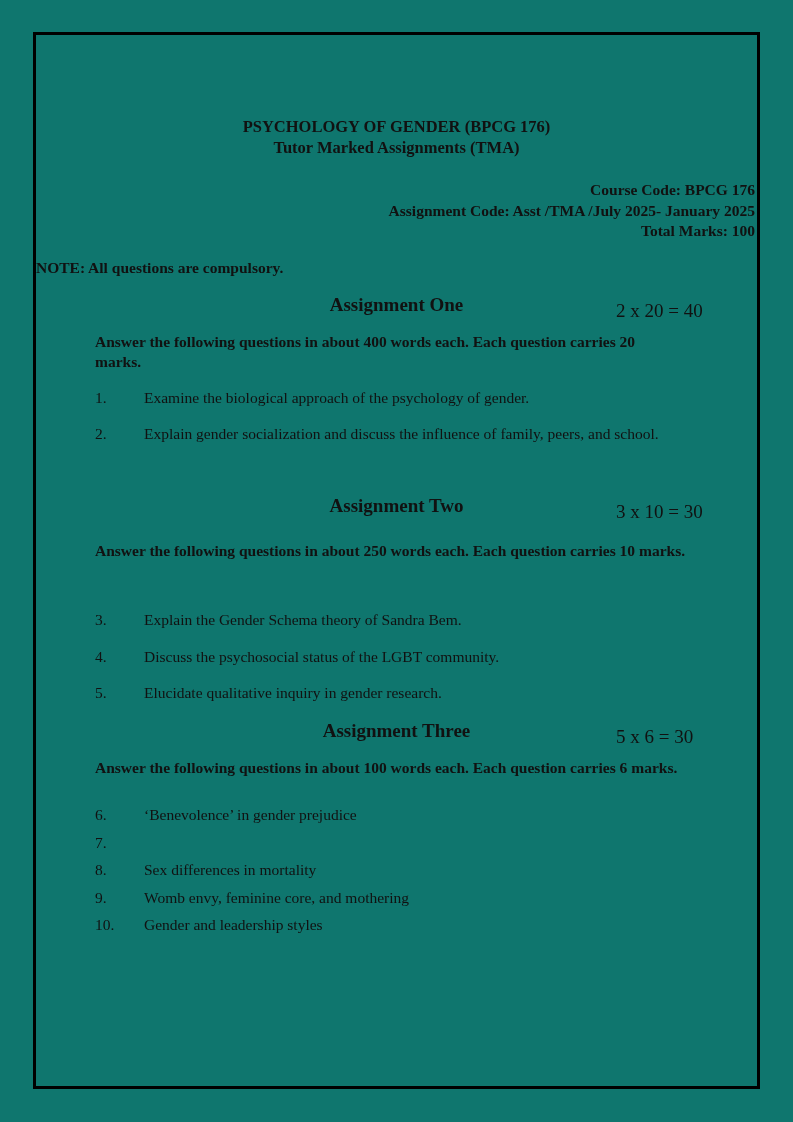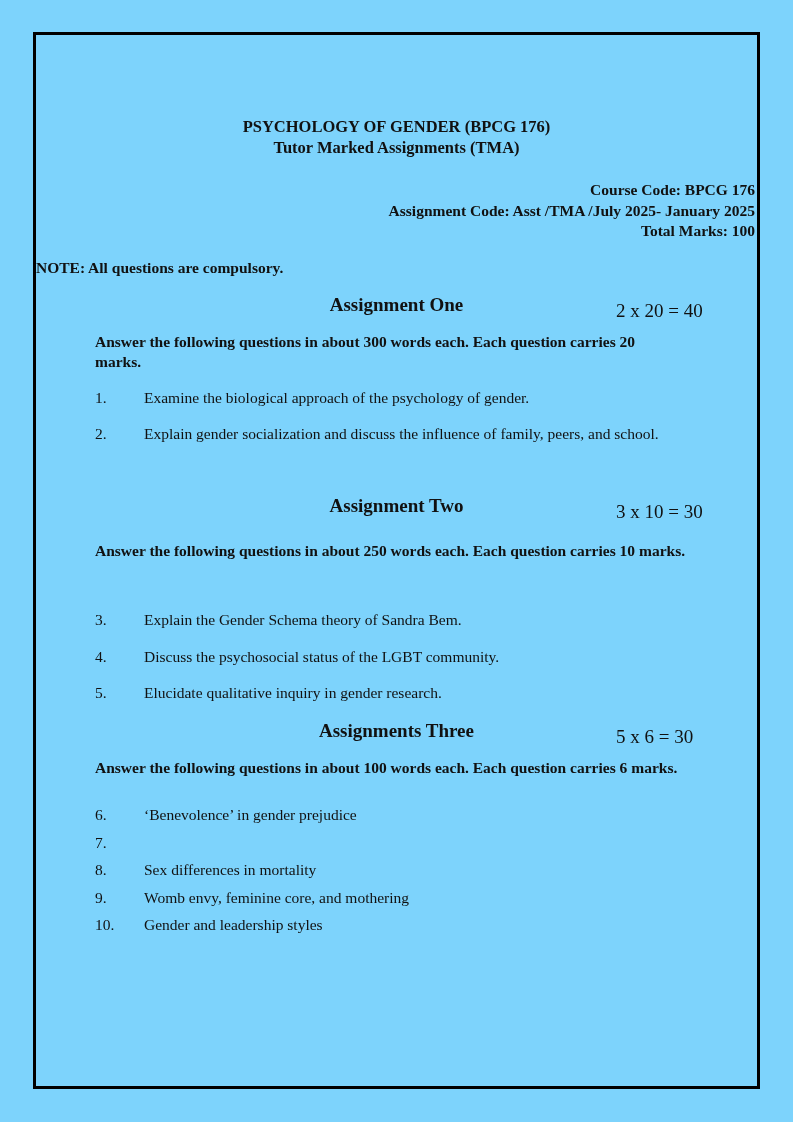--- a/index.html
+++ b/index.html
@@ -4,21 +4,21 @@
 <style>
   html, body {
     margin: 0;
     padding: 0;
     background: #ffffff;
   }
   .page {
     position: relative;
     width: 793px;
     height: 1122px;
-    background: #7dd3fc;
+    background: #0f766e;
     font-family: "Liberation Serif", serif;
     color: #111111;
     overflow: hidden;
   }
   .frame {
     position: absolute;
     left: 33px;
     top: 32px;
     width: 727px;
     height: 1057px;
@@ -114,21 +114,21 @@
       <div>Total Marks: 100</div>
     </div>
 
     <div class="note-block">NOTE: All questions are compulsory.</div>
 
     <div class="sec-head head-1">
       <span>Assignment One</span>
       <span class="marks">2 x 20 = 40</span>
     </div>
     <div class="instr instr-1">
-      <div>Answer the following questions in about 300 words each. Each question carries 20</div>
+      <div>Answer the following questions in about 400 words each. Each question carries 20</div>
       <div>marks.</div>
     </div>
     <div class="q q1">
       <span class="q-num">1.</span>
       <span class="q-text">Examine the biological approach of the psychology of gender.</span>
     </div>
     <div class="q q2">
       <span class="q-num">2.</span>
       <span class="q-text">Explain gender socialization and discuss the influence of family, peers, and school.</span>
     </div>
@@ -147,21 +147,21 @@
     <div class="q q4">
       <span class="q-num">4.</span>
       <span class="q-text">Discuss the psychosocial status of the LGBT community.</span>
     </div>
     <div class="q q5">
       <span class="q-num">5.</span>
       <span class="q-text">Elucidate qualitative inquiry in gender research.</span>
     </div>
 
     <div class="sec-head head-3">
-      <span>Assignments Three</span>
+      <span>Assignment Three</span>
       <span class="marks">5 x 6 = 30</span>
     </div>
     <div class="instr instr-3">
       <div>Answer the following questions in about 100 words each. Each question carries 6 marks.</div>
     </div>
     <div class="q q6">
       <span class="q-num">6.</span>
       <span class="q-text">‘Benevolence’ in gender prejudice</span>
     </div>
     <div class="q q7">

